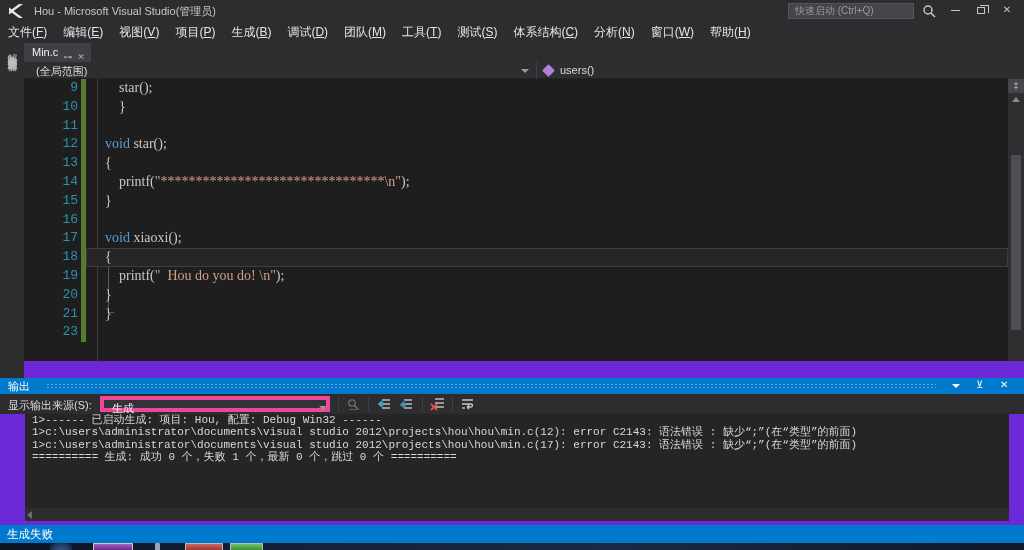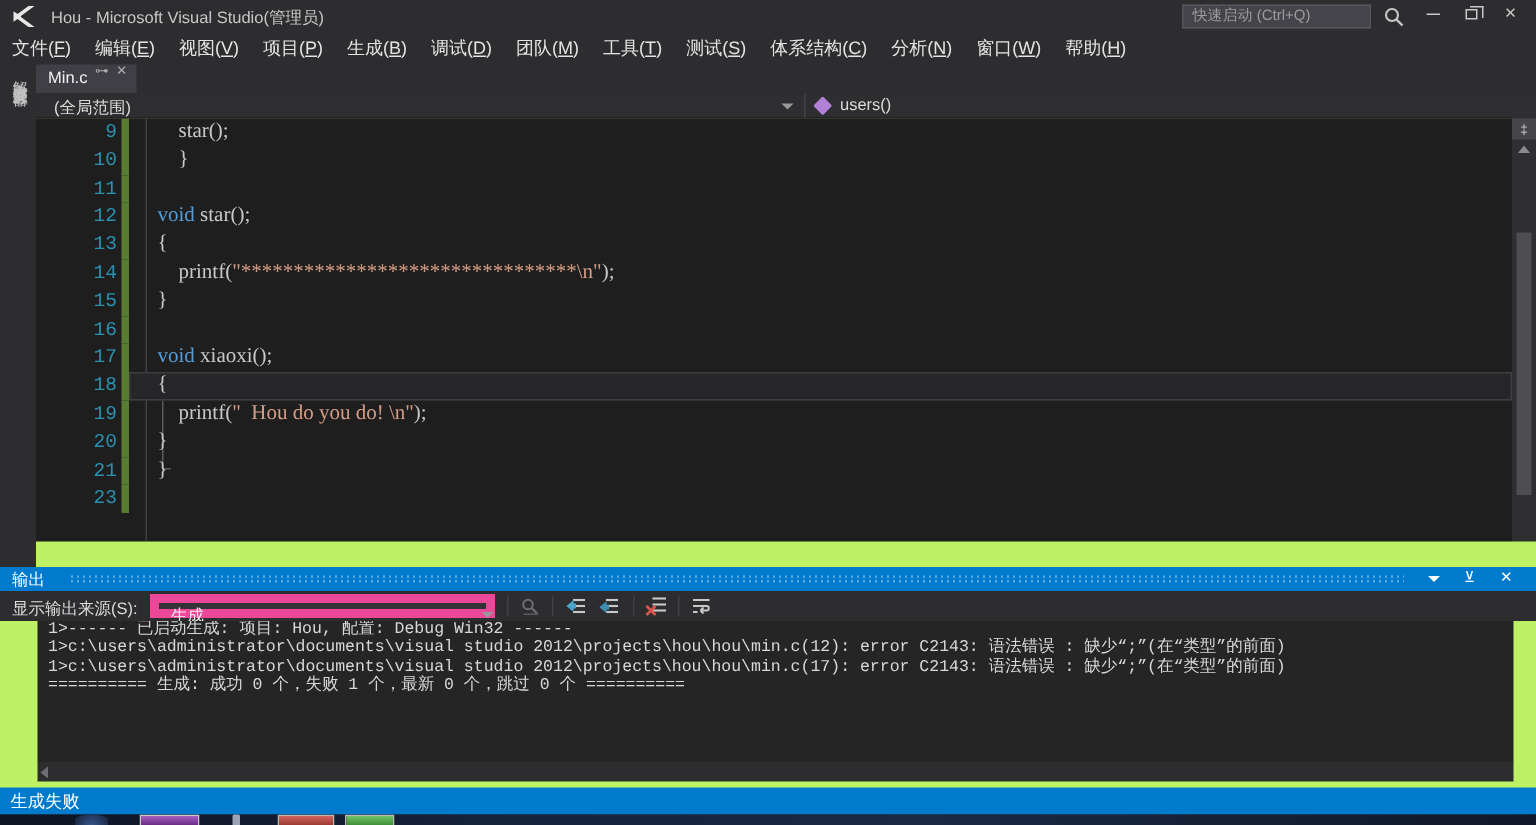--- a/index.html
+++ b/index.html
@@ -1,18 +1,18 @@
 <!DOCTYPE html>
 <html style="--accent: #007ACC;"><head>
 <meta charset="utf-8">
 <style>
   * { margin:0; padding:0; box-sizing:border-box; }
   html,body { width:1024px; height:550px; overflow:hidden; background:#2D2D30; }
   body { font-family:"Liberation Sans", sans-serif; }
-  #app { position:relative; width:1024px; height:526px; background:#bef264; color:#DCDCDC; }
+  #app { position:relative; width:1024px; height:526px; background:#6d28d9; color:#DCDCDC; }
 
   
   .titlebar { position:absolute; left:0; top:0; width:1024px; height:22px; background:#2D2D30; }
   .vs-logo { position:absolute; left:8px; top:3px; width:16px; height:16px; }
   .title-text { position:absolute; left:34px; top:4px; font-size:11px; color:#C8C8C8; white-space:nowrap; }
   .quick-launch { position:absolute; left:788px; top:3px; width:126px; height:16px; background:#44444A;
                   border:1px solid #55555C; color:#9B9B9B; font-size:10px; line-height:14px; padding-left:6px; }
   .ql-search { position:absolute; left:922px; top:4px; width:14px; height:14px; }
   .win-btn { position:absolute; top:0; width:26px; height:20px; text-align:center; color:#C8C8C8; font-size:10px; line-height:20px; }
   .btn-min { left:942px; } .btn-restore { left:968px; } .btn-close { left:994px; }
@@ -26,21 +26,21 @@
   .menu-item u { text-decoration:underline; }
 
   
   .side-strip { position:absolute; left:0; top:42px; width:24px; height:336px; background:#2D2D30; }
   .side-tab { position:absolute; left:2px; top:4px; writing-mode:vertical-rl; text-orientation:upright;
               font-size:10px; color:#C1C1C1; letter-spacing:1px; line-height:20px; }
 
   
   .tabrow { position:absolute; left:24px; top:42px; width:1000px; height:20px; background:#2D2D30; }
   .doc-tab { position:absolute; left:0; top:1px; height:19px; background:#3F3F45; color:#F1F1F1;
-             font-size:11px; line-height:19px; padding:0 6px 0 8px; display:flex; align-items:flex-start; gap:5px; }
+             font-size:11px; line-height:19px; padding:0 6px 0 8px; display:flex; align-items:flex-end; gap:5px; }
   .tab-pin, .tab-close { color:#ABABAD; font-size:9px; line-height:9px; }
 
   
   .navbar { position:absolute; left:24px; top:62px; width:1000px; height:17px; background:#2E2E31; border-bottom:1px solid #222224; }
   .nav-combo-left { position:absolute; left:0; top:0; width:513px; height:17px; border-right:1px solid #3F3F46; }
   .nav-combo-right { position:absolute; left:514px; top:0; width:486px; height:17px; }
   .nav-text { position:absolute; left:12px; top:2px; font-size:11px; color:#DCDCDC; }
   .combo-arrow { position:absolute; top:7px; width:0; height:0; border-left:4px solid transparent;
                  border-right:4px solid transparent; border-top:4px solid #999; }
   .member-icon { position:absolute; left:6px; top:4px; width:9px; height:9px; background:#B180D7; transform:rotate(45deg); border-radius:1px; }
@@ -82,21 +82,21 @@
   .out-title { position:absolute; left:8px; top:1px; font-size:11px; }
   .out-texture { position:absolute; left:46px; top:5px; width:890px; height:6px;
                  background-image:radial-gradient(rgba(255,255,255,0.35) 1px, transparent 1px); background-size:4px 3px; }
   .outh-arrow { position:absolute; left:952px; top:6px; width:0; height:0; border-left:4px solid transparent;
                 border-right:4px solid transparent; border-top:4px solid #FFF; }
   .outh-pin { position:absolute; left:976px; top:1px; color:#FFF; font-size:10px; }
   .outh-close { position:absolute; left:1000px; top:1px; color:#FFF; font-size:10px; }
 
   .out-toolbar { position:absolute; left:0; top:394px; width:1024px; height:20px; background:#2D2D30; }
   .out-src-label { position:absolute; left:8px; top:4px; font-size:11px; color:#DCDCDC; }
-  .out-combo { position:absolute; left:100px; top:2px; width:230px; height:16px; background:#333337; border:6px solid #ec4899; }
+  .out-combo { position:absolute; left:100px; top:2px; width:230px; height:16px; background:#333337; border:4px solid #ec4899; }
   .out-combo-text { position:absolute; left:8px; top:1px; font-size:11px; color:#F1F1F1; }
   .tb-sep { position:absolute; top:3px; width:1px; height:14px; background:#3F3F46; }
   .tb-icon { position:absolute; top:2px; width:16px; height:16px; }
 
   .out-content { position:absolute; left:25px; top:414px; width:984px; height:94px; background:#252526; overflow:hidden; }
   .out-line { padding-left:7px; font-family:"Liberation Mono", monospace; font-size:11px; line-height:12.3px;
               color:#D8D8D8; white-space:pre; }
   .out-hscroll { position:absolute; left:25px; top:508px; width:984px; height:13px; background:#2D2D30; }
   .out-hs-left { position:absolute; left:2px; top:3px; width:0; height:0; border-top:4px solid transparent;
                  border-bottom:4px solid transparent; border-right:5px solid #6E6E72; }

